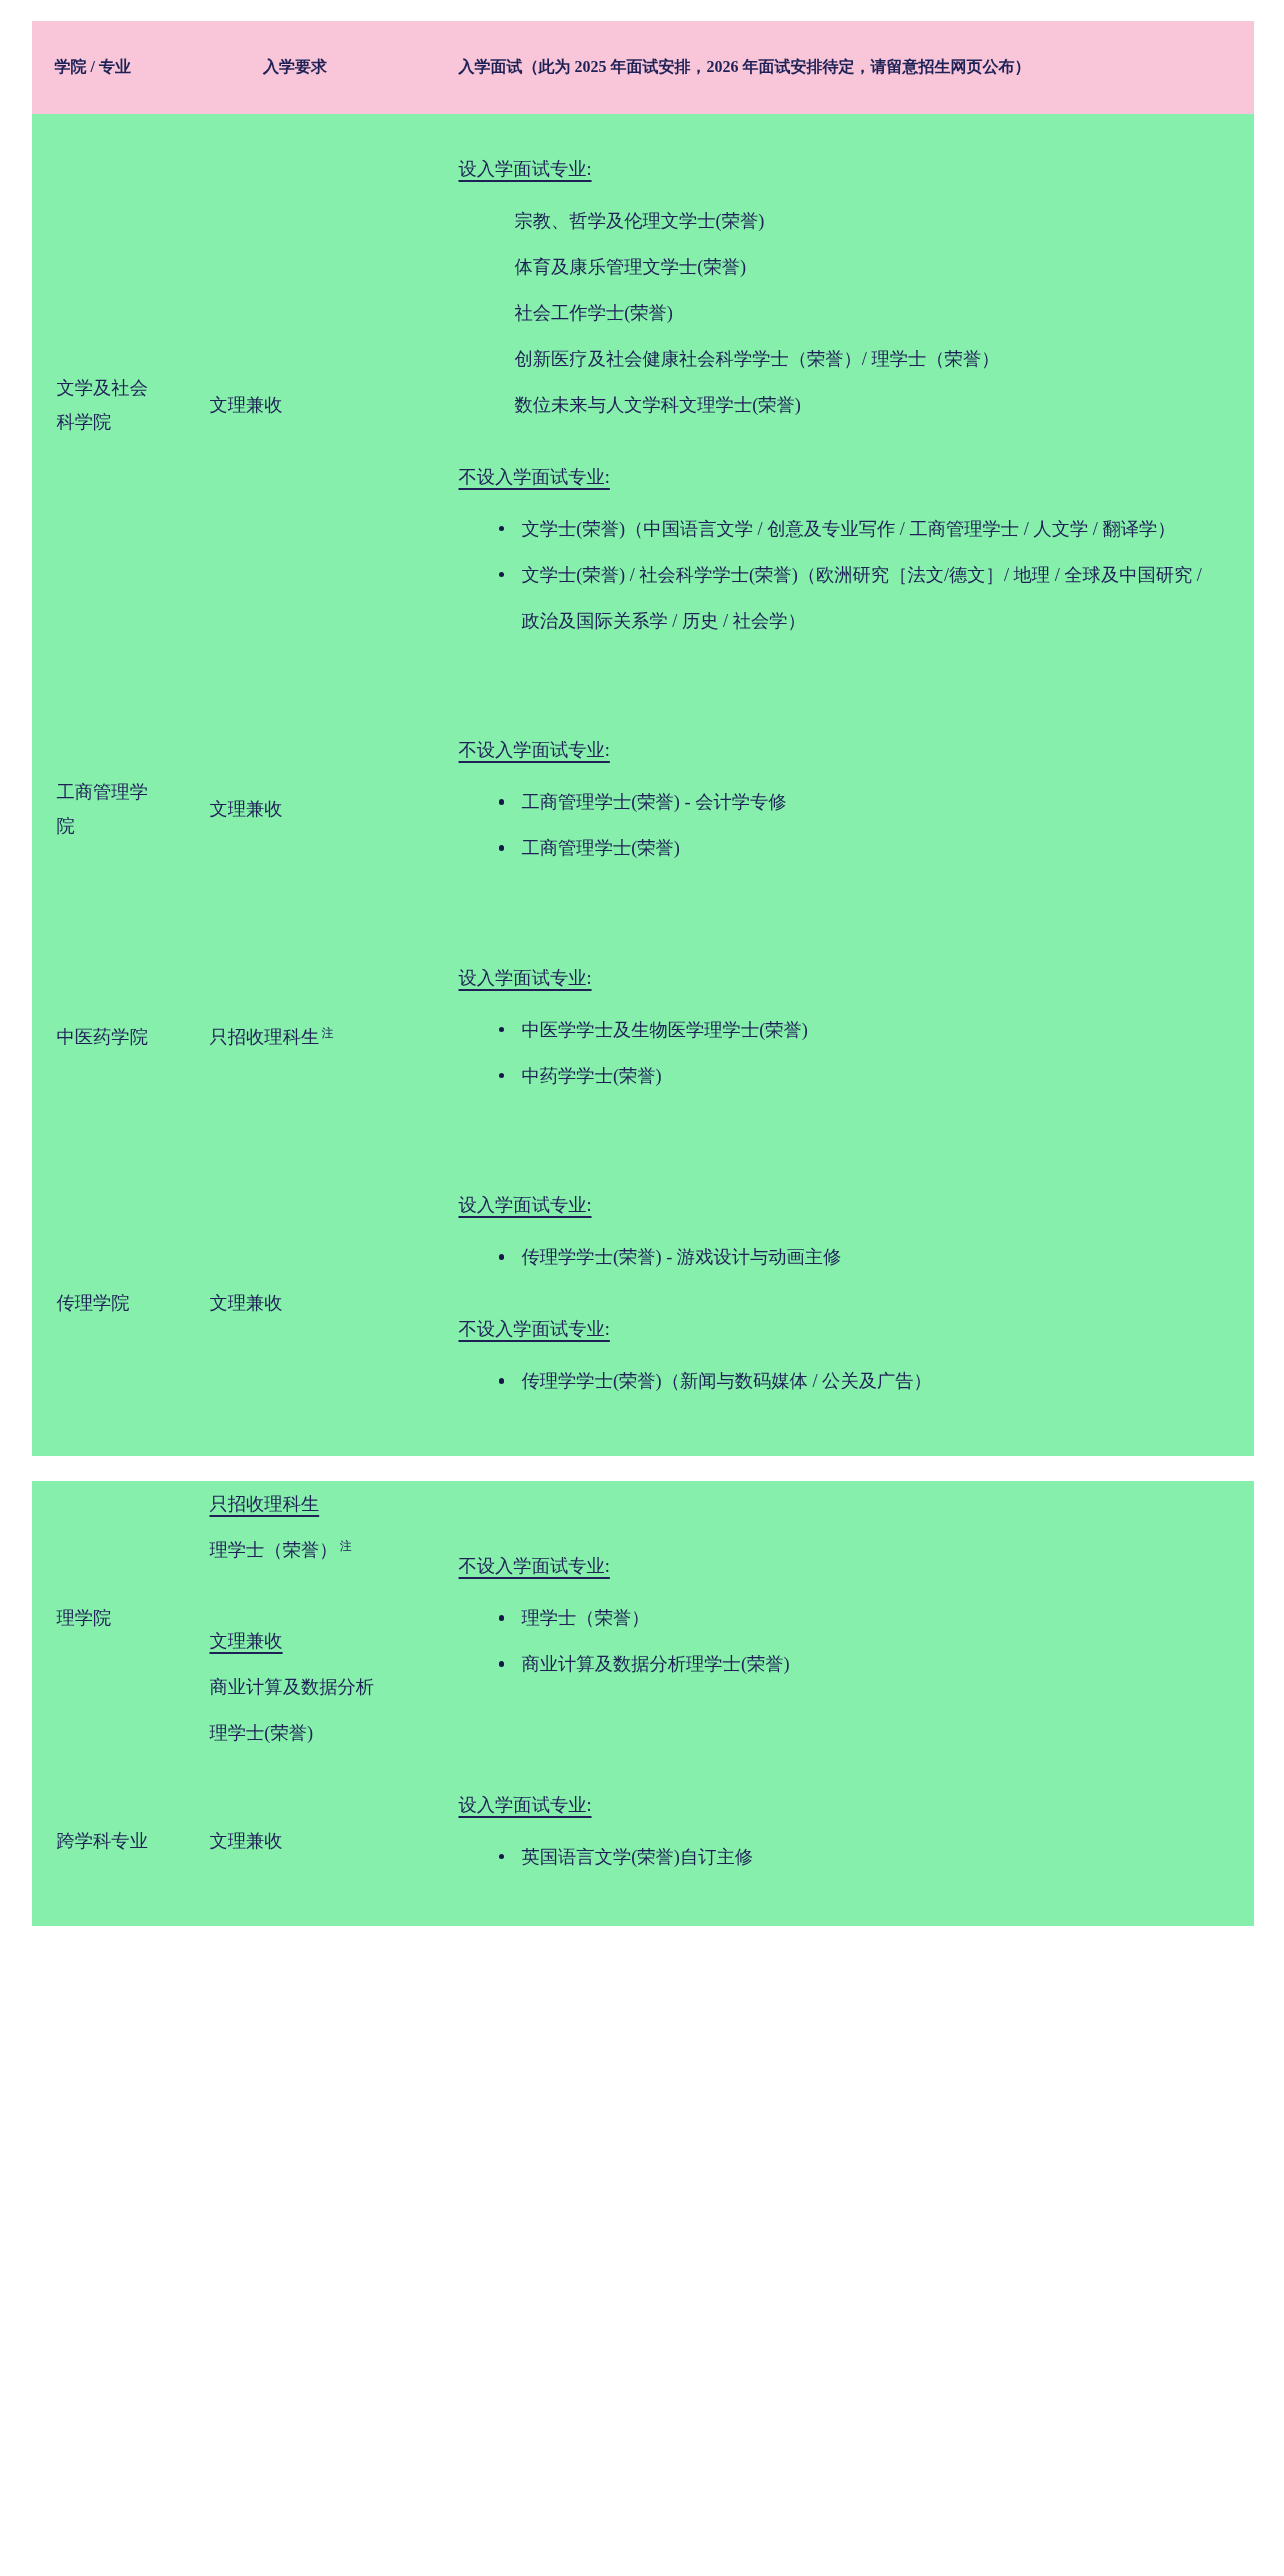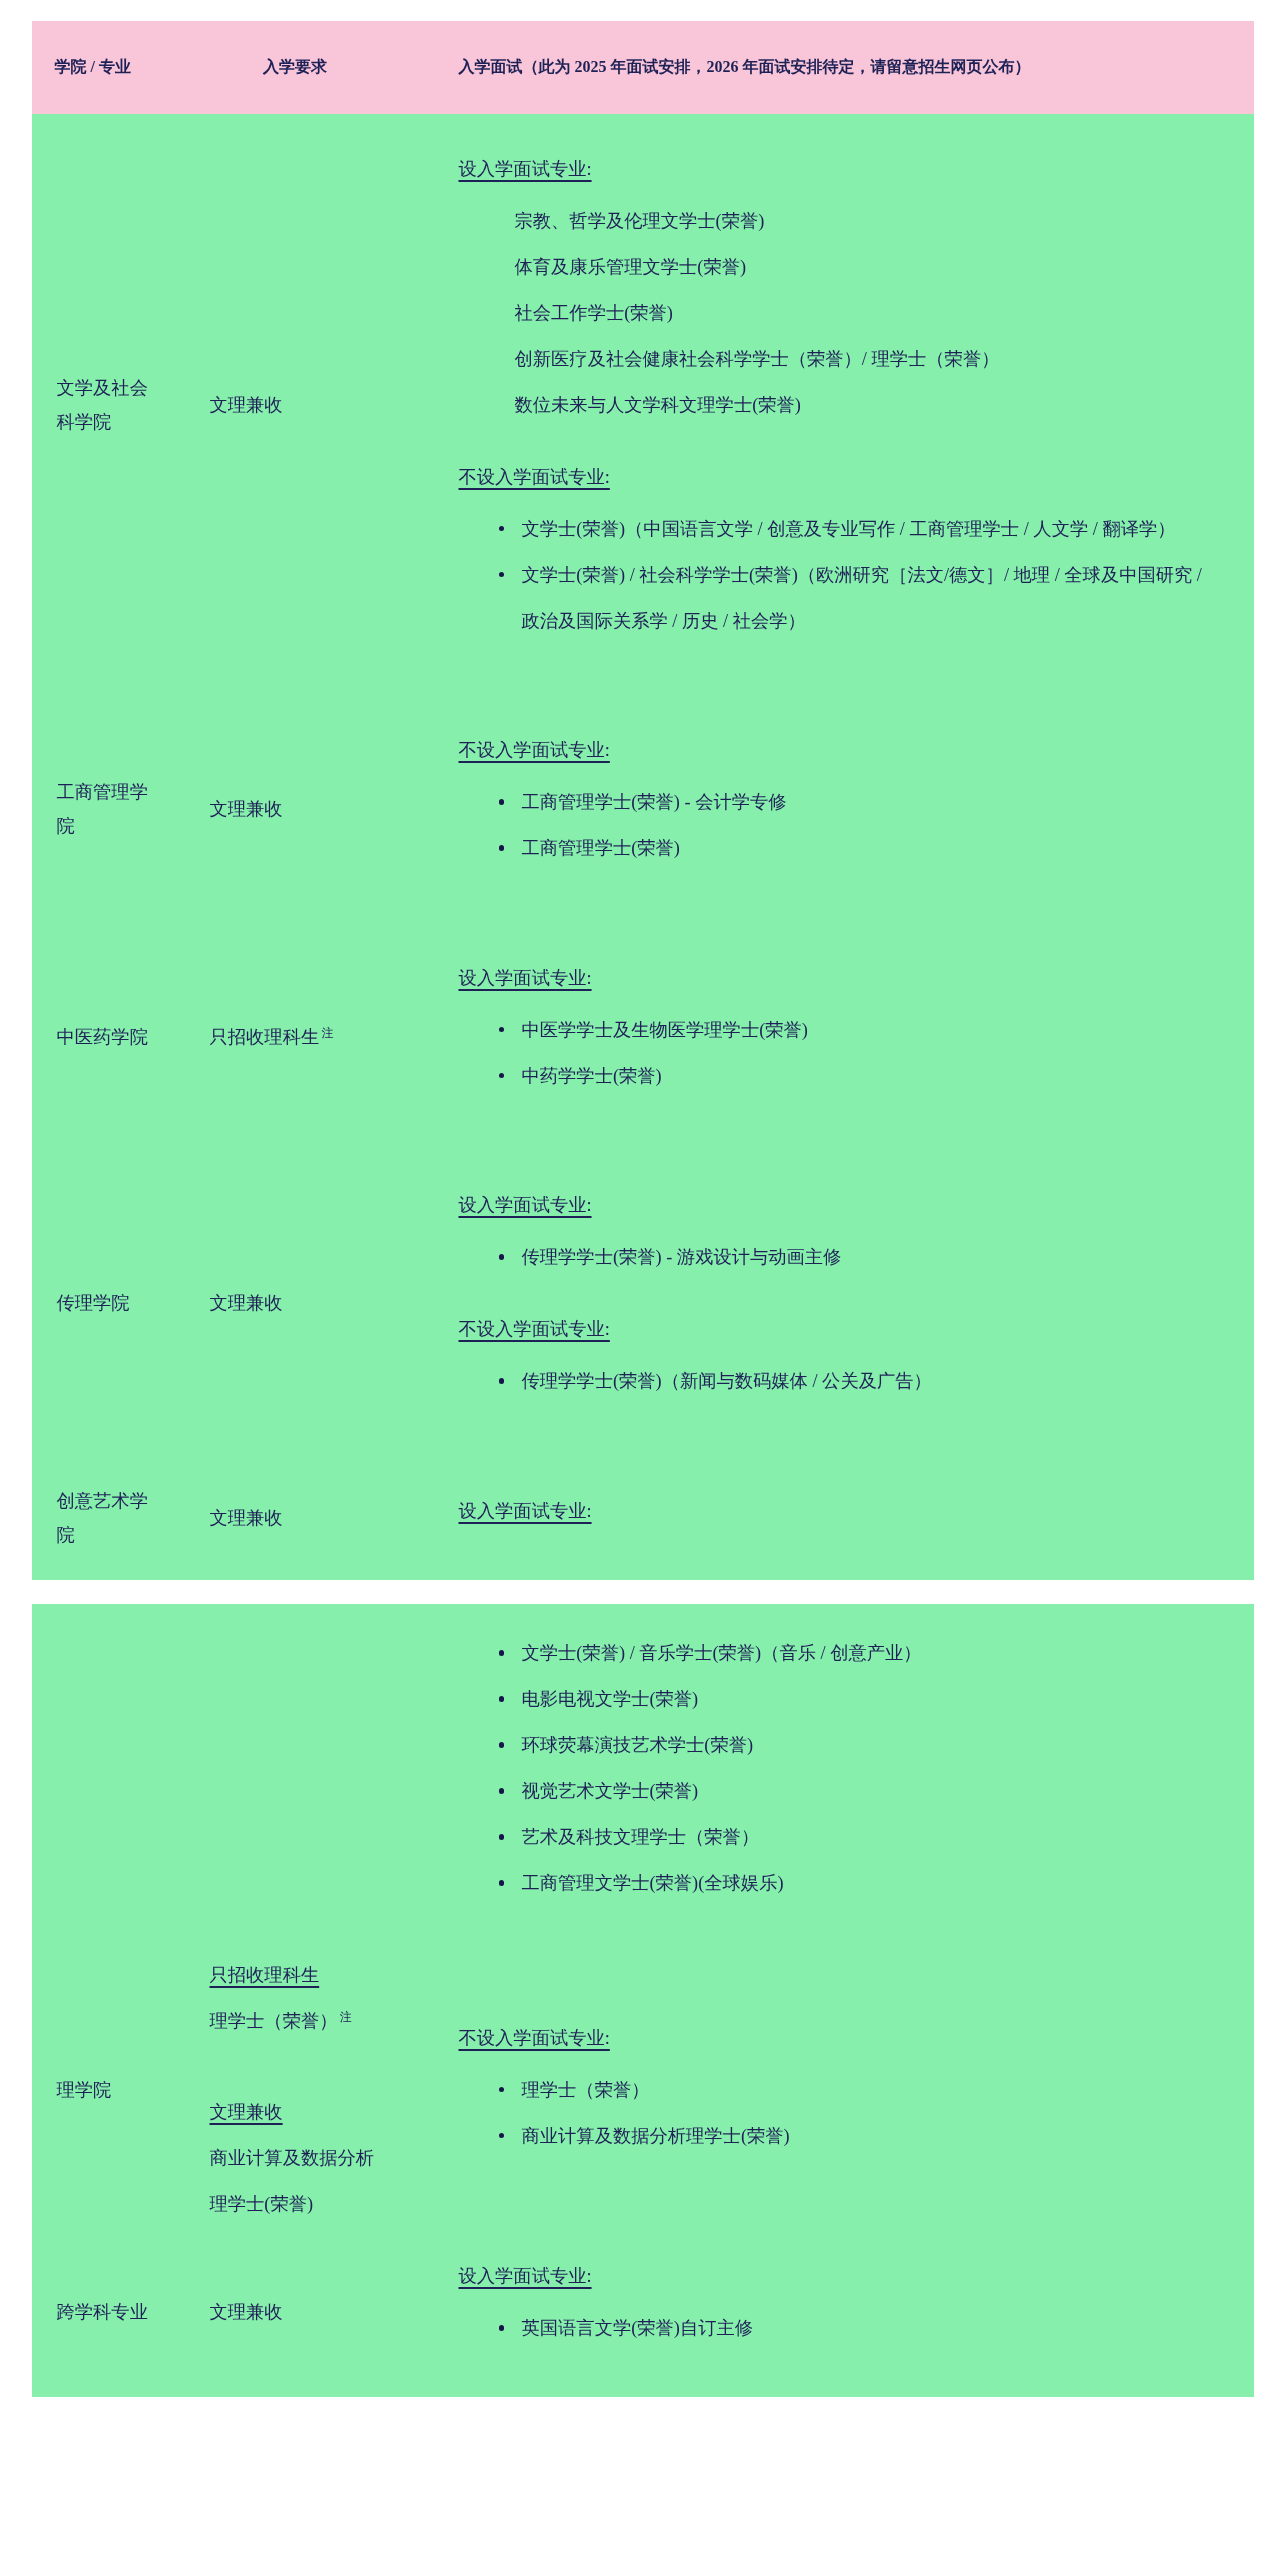--- a/index.html
+++ b/index.html
@@ -180,55 +180,34 @@
           <ul class="bullets">
             <li>传理学学士(荣誉) - 游戏设计与动画主修</li>
           </ul>
           <div class="sec-label">不设入学面试专业:</div>
           <ul class="bullets">
             <li>传理学学士(荣誉)（新闻与数码媒体 / 公关及广告）</li>
           </ul>
         </td>
       </tr>
 
-      <tr>
-        <td class="c1">创意艺术学院</td>
-        <td class="c2">文理兼收</td>
-        <td class="c3">
-          <div class="sec-label">设入学面试专业:</div>
-        </td>
-      </tr>
 
     </tbody>
   </table>
 
   <div class="block-gap"></div>
 
   <table class="tbl t2">
     <colgroup>
         <col class="w1">
         <col class="w2">
         <col class="w3">
       </colgroup>
     <tbody>
 
-      <tr>
-        <td class="c1"></td>
-        <td class="c2"></td>
-        <td class="c3">
-          <ul class="bullets items-only">
-            <li>文学士(荣誉) / 音乐学士(荣誉)（音乐 / 创意产业）</li>
-            <li>电影电视文学士(荣誉)</li>
-            <li>环球荧幕演技艺术学士(荣誉)</li>
-            <li>视觉艺术文学士(荣誉)</li>
-            <li>艺术及科技文理学士（荣誉）</li>
-            <li>工商管理文学士(荣誉)(全球娱乐)</li>
-          </ul>
-        </td>
-      </tr>
 
       <tr>
         <td class="c1">理学院</td>
         <td class="c2">
           <div class="req-line u">只招收理科生</div>
           <div class="req-line">
             <span>理学士（荣誉）</span><sup class="note">注</sup>
           </div>
           <div class="req-line u gap-top">文理兼收</div>
           <div class="req-line">商业计算及数据分析</div>

